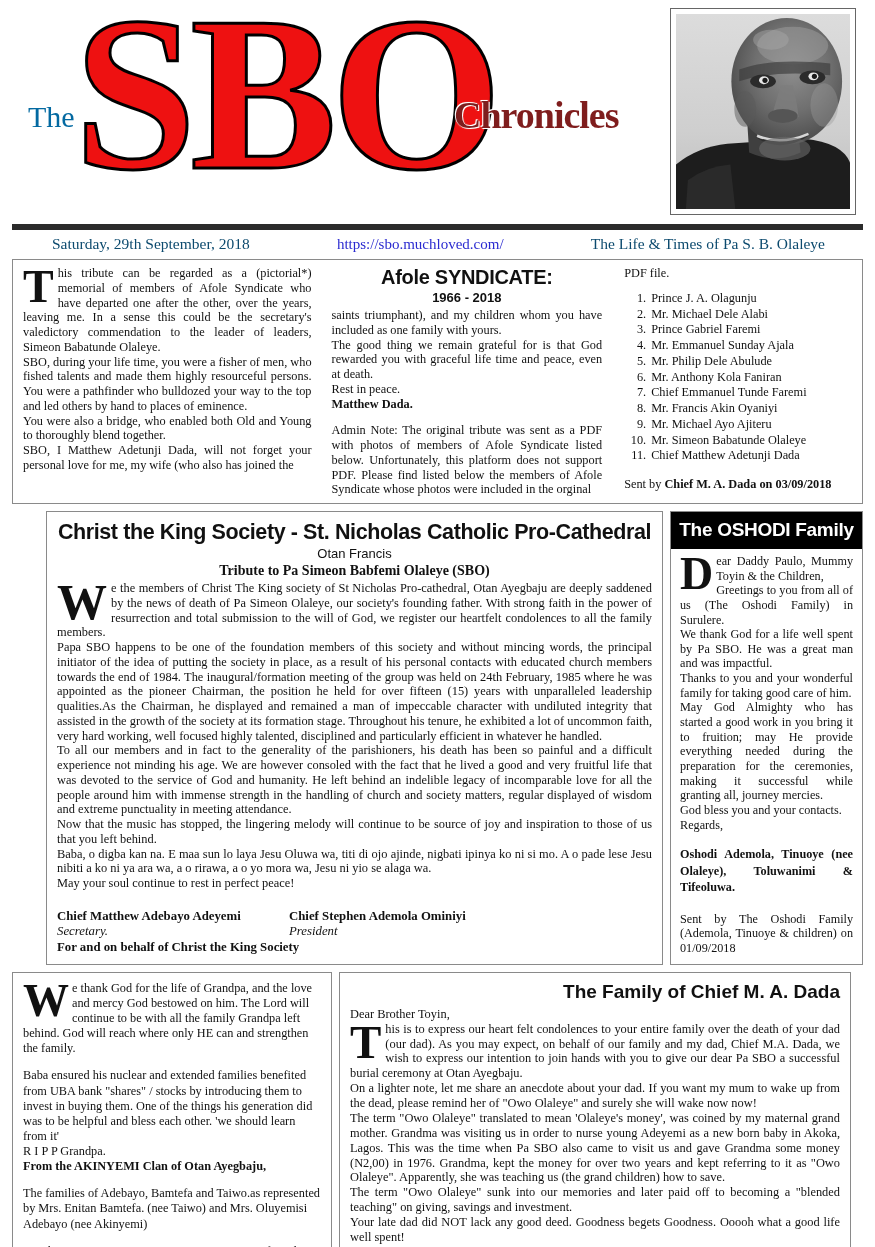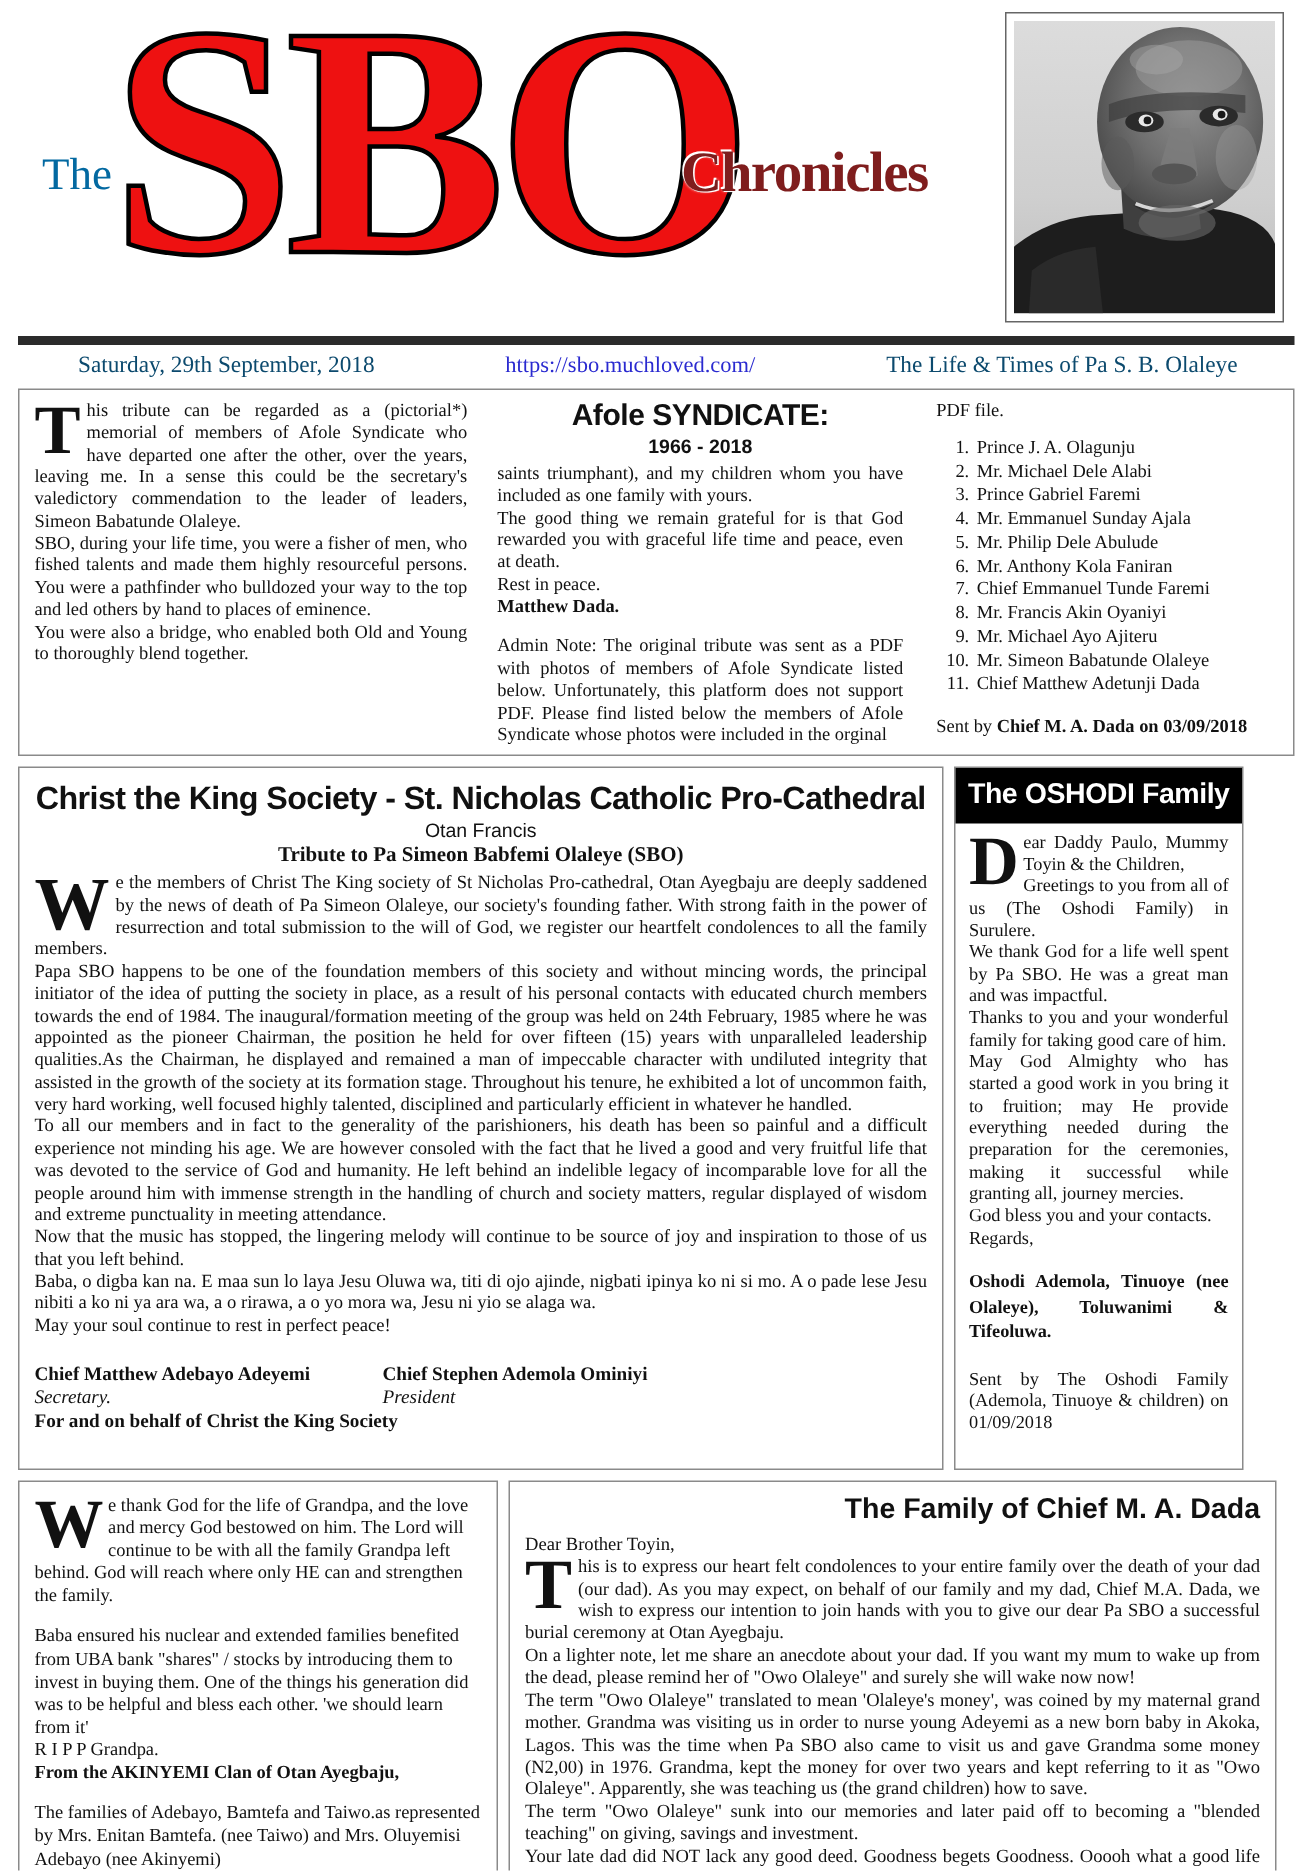--- a/index.html
+++ b/index.html
@@ -168,21 +168,22 @@
   .sent-by { font-size: 12.3px; margin-top: 13px; }
 
   
   .mid-section {
     display: flex;
     gap: 7px;
     margin-bottom: 7px;
   }
   .ctk-box {
     width: 617px;
-    padding: 6px 10px 24px 10px;
+    padding: 6px 10px 9px 10px;
+    margin-left: 34px;
   }
   .ctk-title {
     text-align: center;
     font-family: "Liberation Sans", sans-serif;
     font-weight: bold;
     font-size: 21.5px;
     margin: 2px 0 1px 0;
     letter-spacing: -0.4px;
   }
   .ctk-sub {
@@ -376,20 +377,21 @@
   </div>
 
   <div class="box top-section">
 
     <div class="col col-1">
       <p class="bodytext dropcap-para">
         <span class="dc">T</span><span>his tribute can be regarded as a (pictorial*) memorial of members of Afole Syndicate who have departed one after the other, over the years, leaving me. In a sense this could be the secretary's valedictory commendation to the leader of leaders, Simeon Babatunde Olaleye.</span>
       </p>
       <p class="bodytext">SBO, during your life time, you were a fisher of men, who fished talents and made them highly resourceful persons.  You were a pathfinder who bulldozed your way to the top and led others by hand to places of eminence.</p>
       <p class="bodytext">You were also a bridge, who enabled both Old and Young to thoroughly blend together.</p>
+      <p class="bodytext">SBO, I Matthew Adetunji Dada, will not forget your personal love for me, my wife (who also has joined the</p>
     </div>
 
     <div class="col col-2">
       <div class="syndicate-title">Afole SYNDICATE:</div>
       <div class="syndicate-years">1966 - 2018</div>
       <p class="bodytext">saints triumphant), and my children whom you have included as one family with yours.</p>
       <p class="bodytext">The good thing we remain grateful for is that God rewarded you with graceful life time and peace, even at death.</p>
       <p class="bodytext">Rest in peace.</p>
       <p class="bodytext bold-name">Matthew Dada.</p>
       <div class="spacer"></div>

